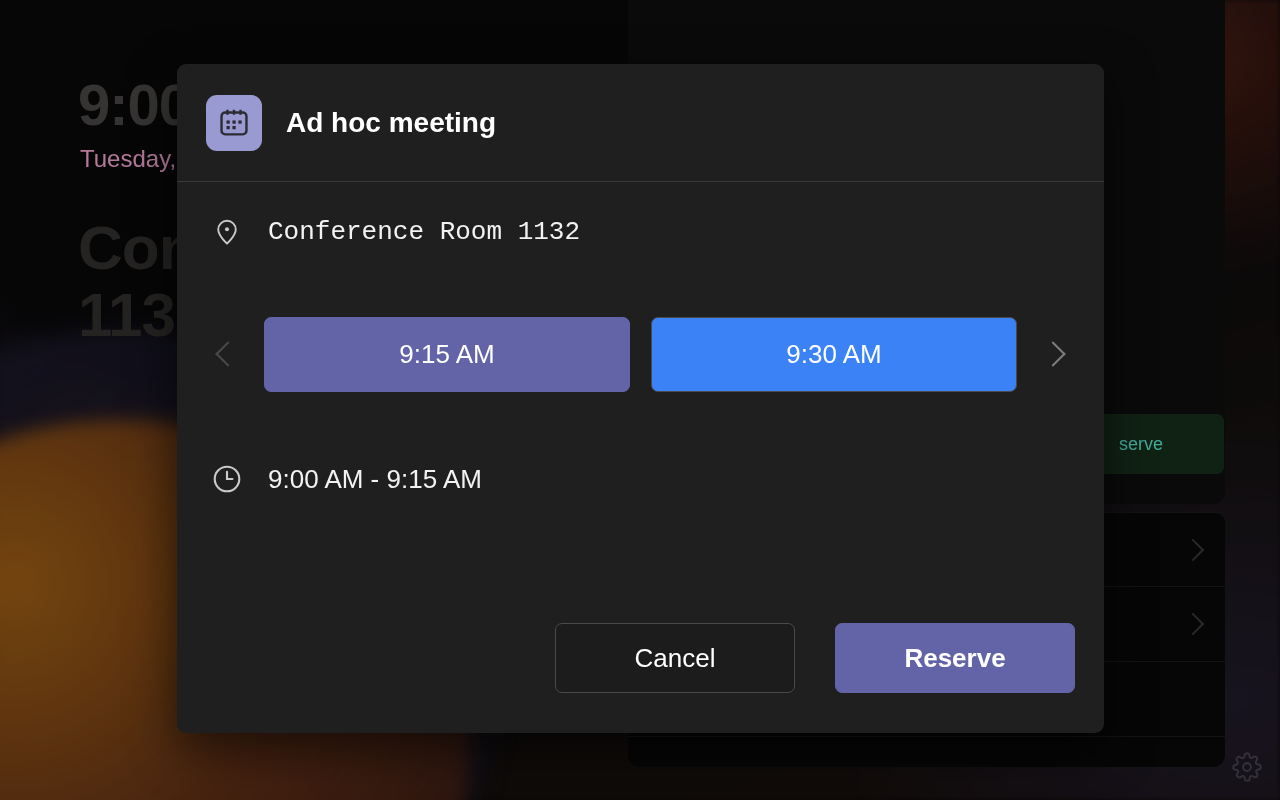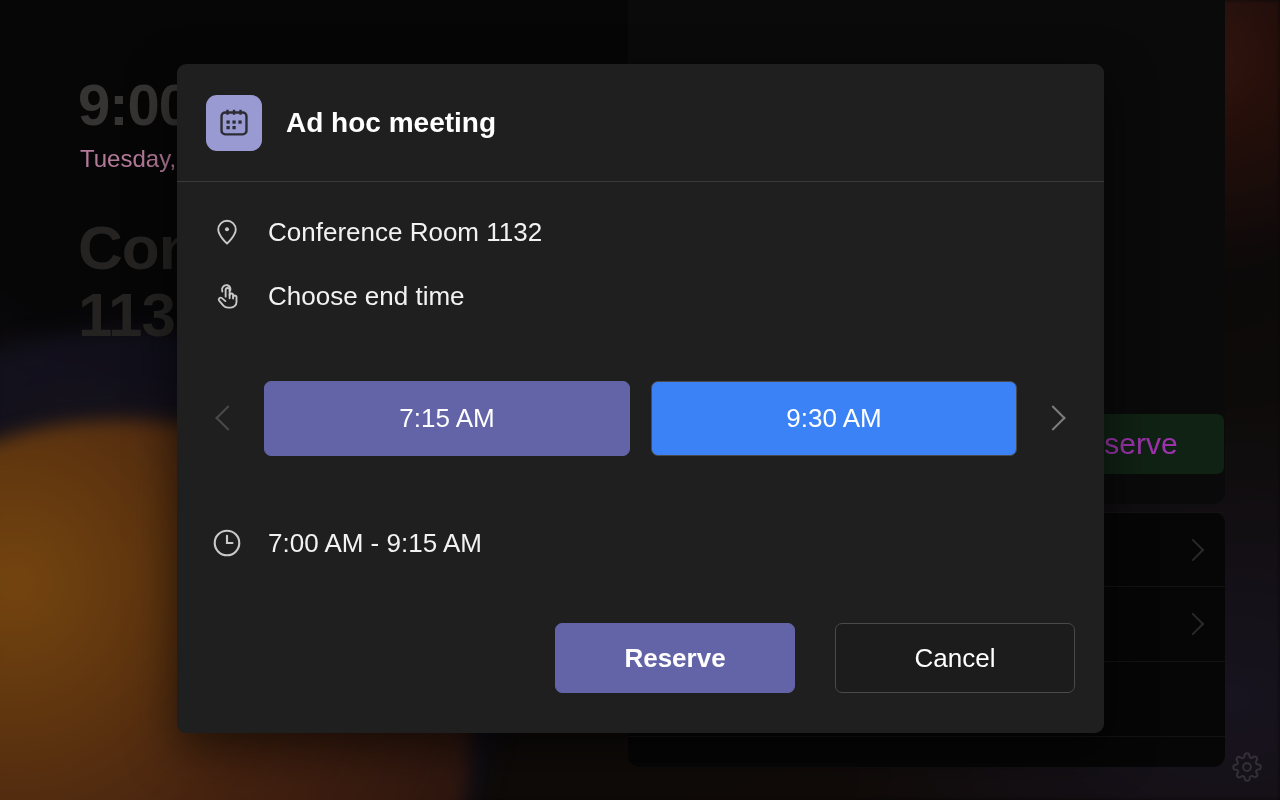--- a/index.html
+++ b/index.html
@@ -97,22 +97,22 @@
     width: 597px; height: 544px;
     background: #0e0e0f;
     border-radius: 12px;
   }
   .bg-reserve-btn {
     position: absolute;
     left: 1058px; top: 414px;
     width: 166px; height: 60px;
     background: #17301c;
     border-radius: 7px;
-    color: #d946ef;
-    font-size: 30px;
+    color: #5eead4;
+    font-size: 18px;
     display: flex;
     align-items: center;
     justify-content: center;
   }
 
   .bg-list {
     position: absolute;
     left: 628px; top: 512px;
     width: 597px; height: 255px;
     background: #090909;
@@ -203,20 +203,21 @@
     flex: 0 0 34px;
     display: flex;
     align-items: center;
     justify-content: center;
     margin-left: 4px;
   }
   .info-row .txt {
     margin-left: 24px;
     color: #f2f2f2;
     font-size: 26px;
+    font-family: Liberation Mono, monospace;
   }
 
   .slots-area {
     display: flex;
     align-items: center;
     margin-top: 4px;
     padding: 0 2px;
   }
   .carousel-arrow {
     width: 40px;
@@ -368,59 +369,47 @@
       <div class="info-row">
         <span class="ico">
           <svg width="30" height="30" viewBox="0 0 24 24" fill="none" stroke="#c9c9c9" stroke-width="1.5">
             <path d="M12 21.2s7-6.3 7-11.2a7 7 0 1 0-14 0c0 4.9 7 11.2 7 11.2z"></path>
             <circle cx="12" cy="9.7" r="1.6" fill="#c9c9c9" stroke="none"></circle>
           </svg>
         </span>
         <span class="txt">Conference Room 1132</span>
       </div>
 
-      <div class="info-row">
-        <span class="ico">
-          <svg width="30" height="30" viewBox="0 0 24 24" fill="none" stroke="#c9c9c9" stroke-width="1.5" stroke-linecap="round" stroke-linejoin="round">
-            <path d="M11.6 3.3a3.6 3.6 0 0 0-3.3 5.1"></path>
-            <path d="M14.6 7.6a3.6 3.6 0 0 0-2.3-4.2"></path>
-            <path d="M10.9 12.5V7.2a1.6 1.6 0 1 1 3.2 0v6.6"></path>
-            <path d="M14.1 11.4a1.4 1.4 0 0 1 2.8 0v2.6"></path>
-            <path d="M16.9 12.6a1.4 1.4 0 0 1 2.7 0v4.1a4.6 4.6 0 0 1-4.6 4.6h-2.2a5 5 0 0 1-3.7-1.6l-3.4-4a1.5 1.5 0 0 1 2.2-2l2.8 2.4"></path>
-          </svg>
-        </span>
-        <span class="txt">Choose end time</span>
-      </div>
 
       <div class="slots-area">
         <div class="carousel-arrow disabled">
           <span class="arrow-glyph left"></span>
         </div>
 
         <div class="slots-grid">
-          <div class="slot-btn selected">7:15 AM</div>
+          <div class="slot-btn selected">9:15 AM</div>
           <div class="slot-btn">9:30 AM</div>
         </div>
 
         <div class="carousel-arrow">
           <span class="arrow-glyph right"></span>
         </div>
       </div>
 
       <div class="range-row">
         <span class="ico">
           <svg width="32" height="32" viewBox="0 0 24 24" fill="none" stroke="#c9c9c9" stroke-width="1.6" stroke-linecap="round">
             <circle cx="12" cy="12" r="9.2"></circle>
             <path d="M12 6.6V12h4.1"></path>
           </svg>
         </span>
-        <span class="txt">7:00 AM - 9:15 AM</span>
+        <span class="txt">9:00 AM - 9:15 AM</span>
       </div>
 
     </div>
 
     <div class="modal-footer">
+      <div class="footer-btn secondary">Cancel</div>
       <div class="footer-btn primary">Reserve</div>
-      <div class="footer-btn secondary">Cancel</div>
     </div>
 
   </div>
 </div>
 
 </body></html>

